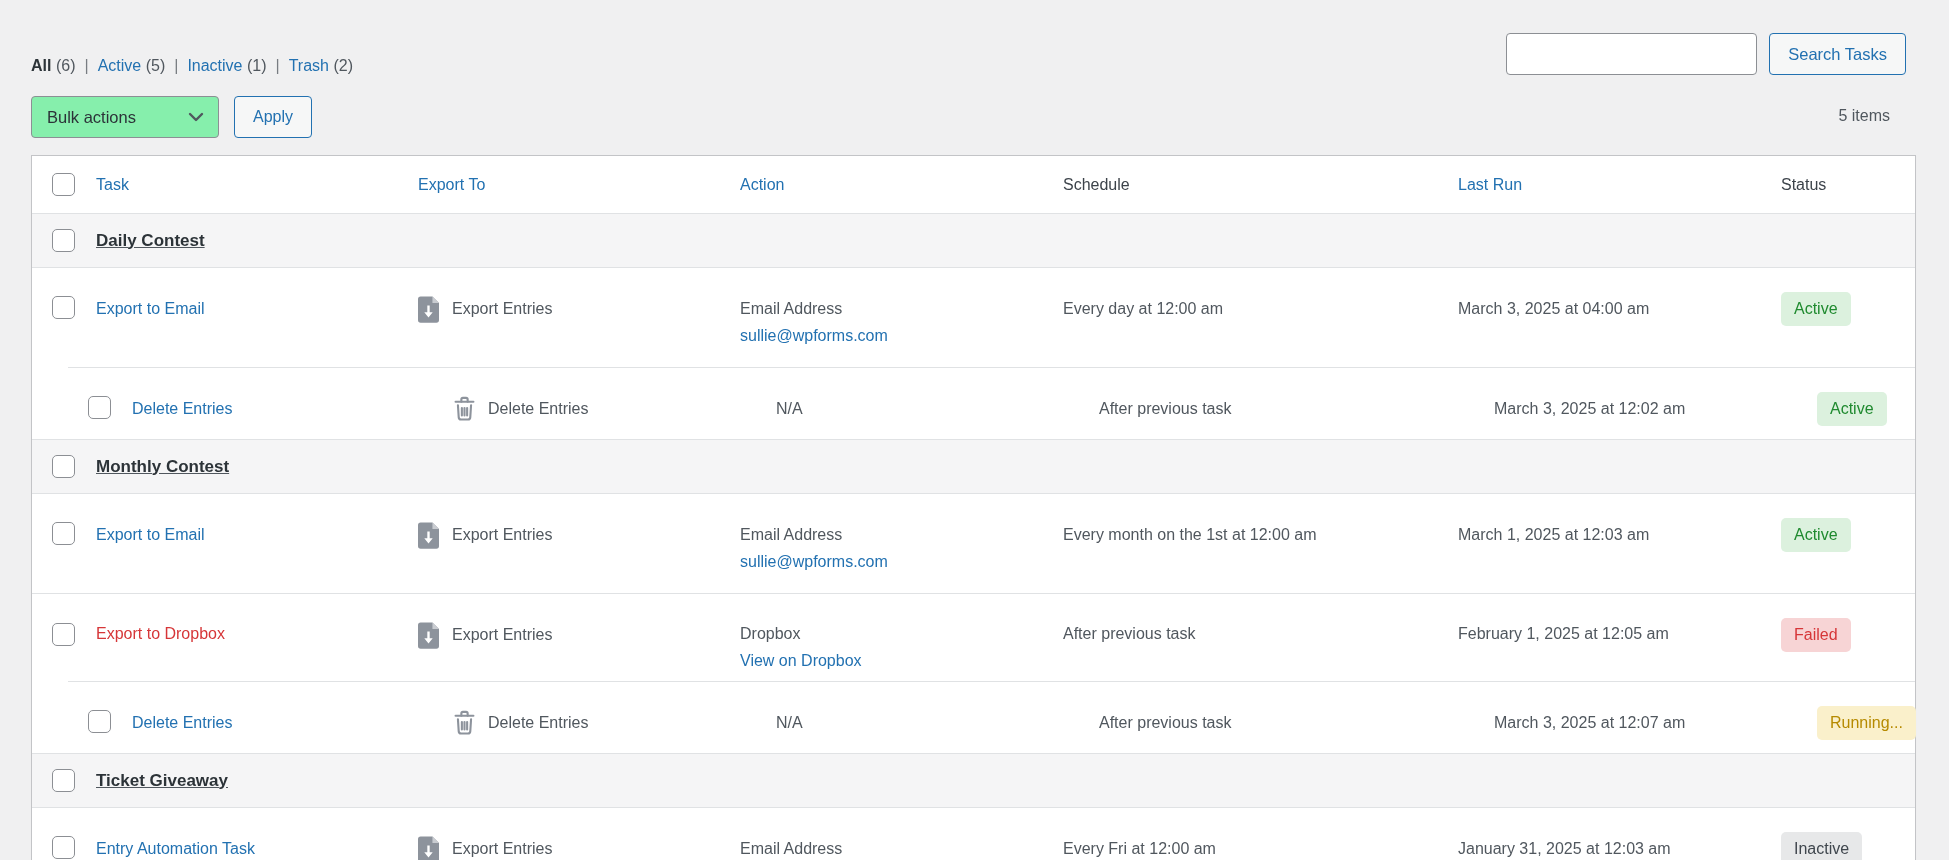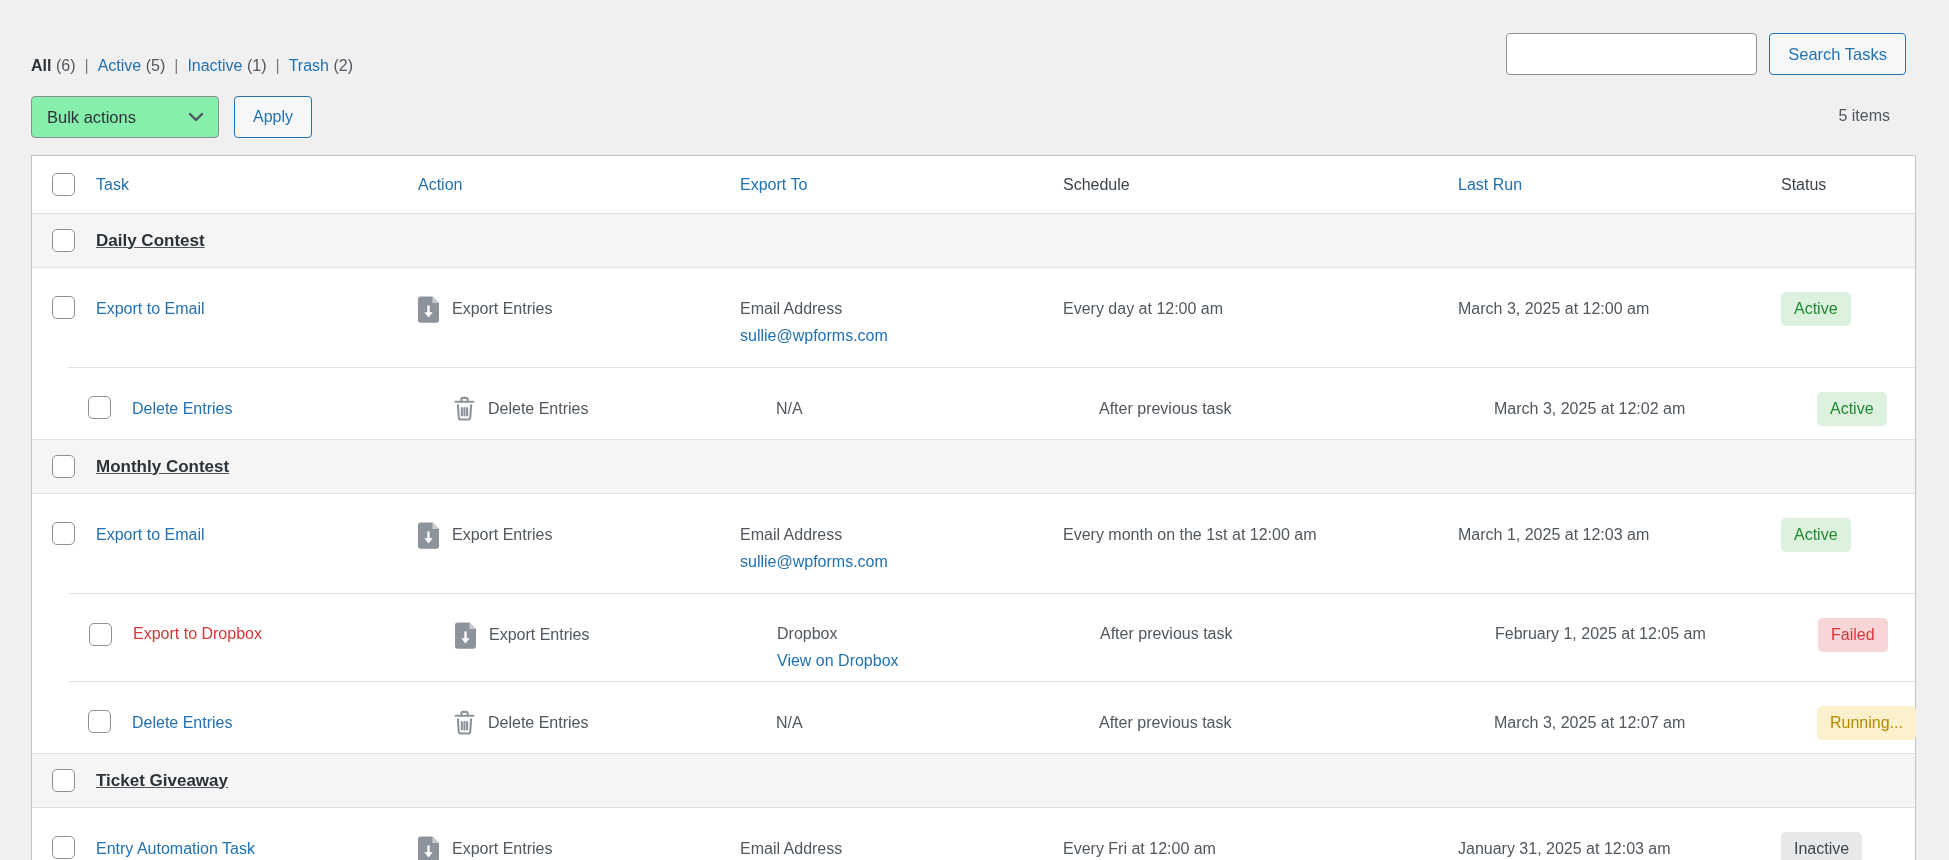--- a/index.html
+++ b/index.html
@@ -72,21 +72,21 @@
   .th-plain{color:#3c434a;}
 
   
   .group-row{height:54px;background:#f5f5f6;align-items:center;}
   .group-row .cell{display:flex;align-items:center;height:100%;text-decoration:underline;}
   .group-title{font-size:17px;font-weight:700;color:#2c3338;}
 
   
   .task-row{background:#fff;}
   .h100{height:100px;}
-  .h88{height:88px;margin-left:37px;}
+  .h88{height:88px;}
   .h72{height:72px;margin-left:36px;}
   .task-row .cell{padding-top:30px;}
   .task-row.h88 .cell{padding-top:29px;}
   .cb-cell{padding-left:20px;padding-top:0;}
   .header-row .cb-cell,.group-row .cb-cell{padding-top:0;}
   .task-row .cb-cell{padding-top:28px;}
   .group-row .cb-cell{align-items:center;}
 
   .checkbox{
     width:23px;height:23px;box-sizing:border-box;display:inline-block;
@@ -149,24 +149,24 @@
   <div class="list-table">
 
     <div class="row header-row">
       <div class="cell cb-cell">
           <span class="checkbox"></span>
         </div>
       <div class="cell">
           <a class="th-sortable">Task</a>
         </div>
       <div class="cell">
+          <a class="th-sortable">Export To</a>
+        </div>
+      <div class="cell">
           <a class="th-sortable">Action</a>
-        </div>
-      <div class="cell">
-          <a class="th-sortable">Export To</a>
         </div>
       <div class="cell">
           <span class="th-plain">Schedule</span>
         </div>
       <div class="cell">
           <a class="th-sortable">Last Run</a>
         </div>
       <div class="cell">
           <span class="th-plain">Status</span>
         </div>
@@ -192,21 +192,21 @@
               <path fill="#ffffff" d="M7.1 7h1.8v5h2.3L8 16 4.8 12h2.3z"></path>
             </svg>
         </span>
         <span class="action-label">Export Entries</span>
       </div>
       <div class="cell export-cell">
         <div class="l1">Email Address</div>
         <div class="l2"><a class="link">sullie@wpforms.com</a></div>
       </div>
       <div class="cell">Every day at 12:00 am</div>
-      <div class="cell">March 3, 2025 at 12:00 am</div>
+      <div class="cell">March 3, 2025 at 04:00 am</div>
       <div class="cell status-cell"><span class="badge b-active">Active</span></div>
     </div>
 
     <div class="row task-row h72">
       <div class="cell cb-cell"><span class="checkbox"></span></div>
       <div class="cell"><a class="link">Delete Entries</a></div>
       <div class="cell action-cell">
         <span class="icon">
           <svg width="21" height="26" viewBox="0 0 16 19" fill="none" stroke="#8d939c" stroke-width="1.6" stroke-linecap="round" stroke-linejoin="round">
               <path d="M1.2 4h13.6"></path>

